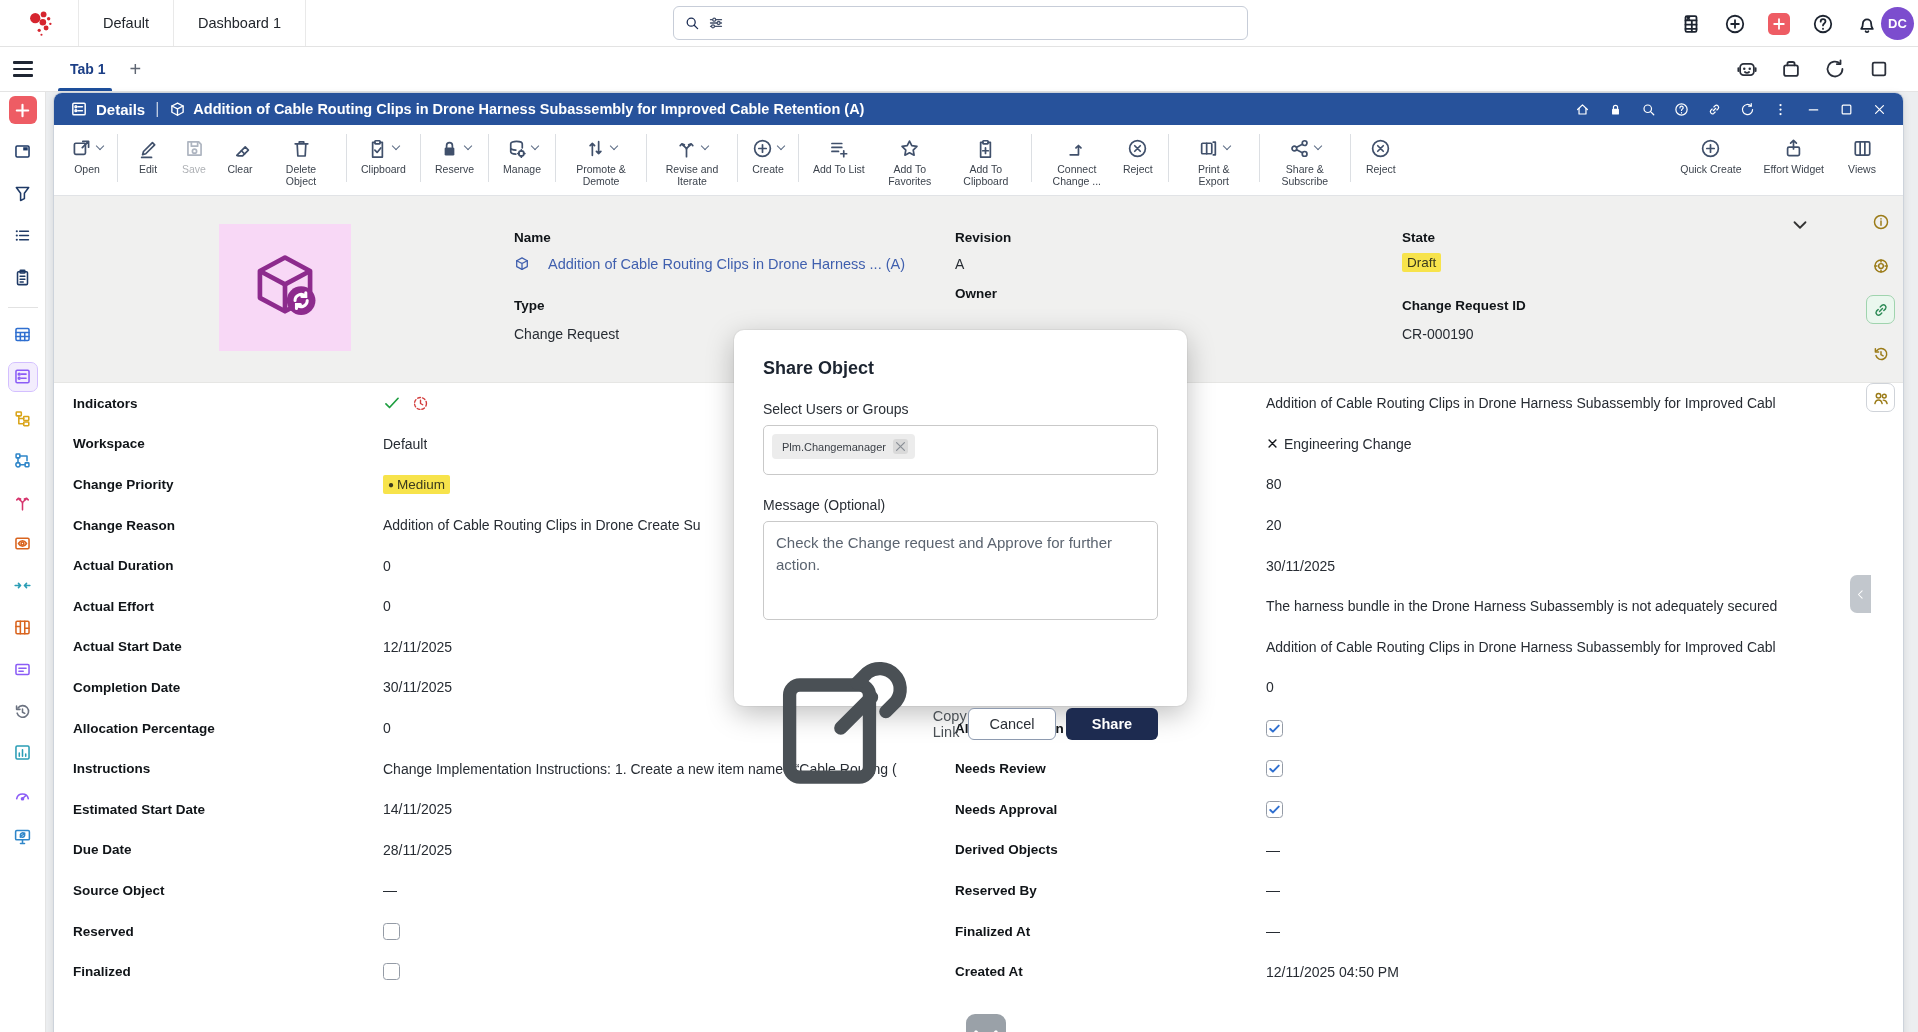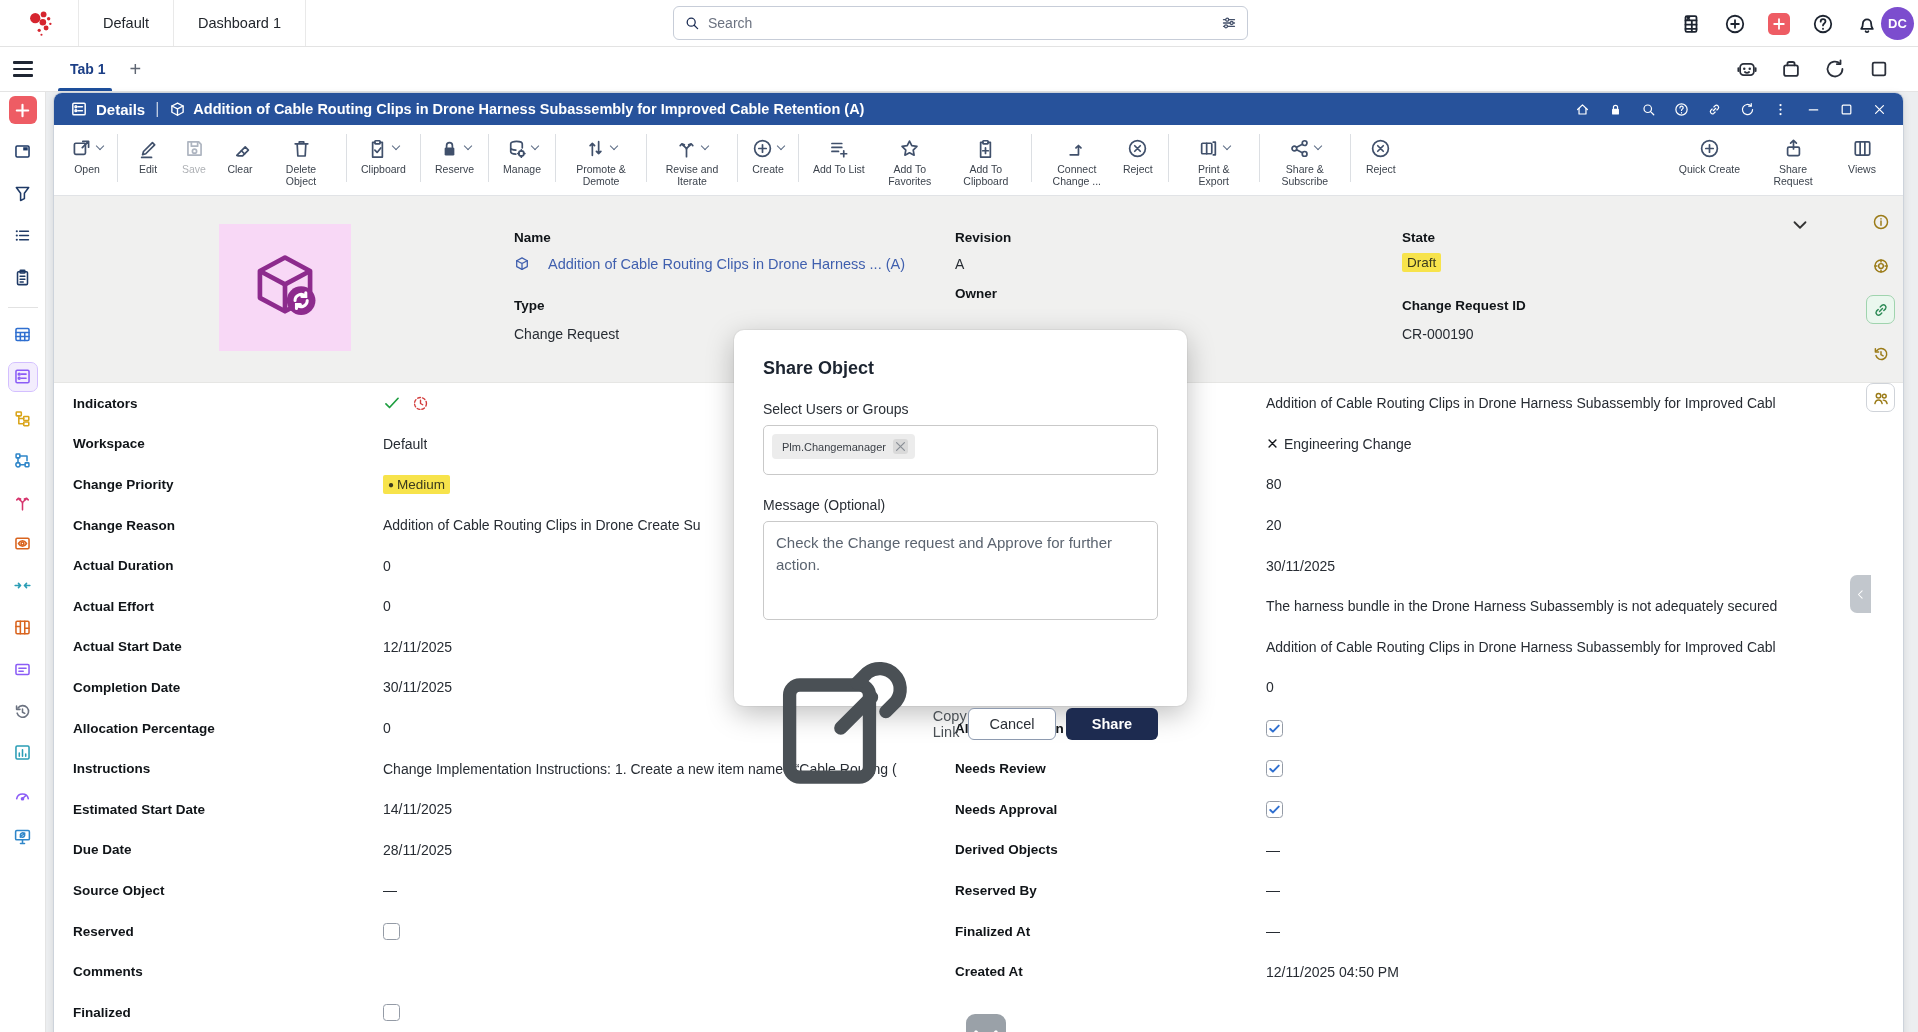--- a/index.html
+++ b/index.html
@@ -137,21 +137,20 @@
   </div>
   <div class="nav-menu">Default</div>
   <div class="nav-menu">Dashboard 1</div>
   <div class="searchwrap">
     <span class="ic" style="width:16px;height:16px;color:#1d2e55">
         <svg viewBox="0 0 16 16" fill="none" stroke="currentColor" stroke-width="1.3" stroke-linecap="round" stroke-linejoin="round">
           <circle cx="7.2" cy="7.2" r="4"></circle>
           <path d="M10.2 10.2 13.6 13.6"></path>
         </svg>
       </span>
-    <input type="text" placeholder="Search" style="">
     <span class="ic" style="width:16px;height:16px;color:#44506a">
         <svg viewBox="0 0 16 16" fill="none" stroke="currentColor" stroke-width="1.3" stroke-linecap="round" stroke-linejoin="round">
           <path d="M2.5 4.7h11M2.5 8h11M2.5 11.3h11"></path>
           <circle cx="6.2" cy="4.7" r="1.5" fill="#fff"></circle>
           <circle cx="10.6" cy="8" r="1.5" fill="#fff"></circle>
           <circle cx="5" cy="11.3" r="1.5" fill="#fff"></circle>
         </svg>
       </span>
   </div>
   <div class="top-icons" id="topbar-icons">
@@ -659,21 +658,21 @@
           </div>
           <div class="lbl">Quick Create</div>
         </div>
         <div class="tbtn">
           <div class="irow">
             <svg viewBox="0 0 16 16" fill="none" stroke="currentColor" stroke-width="1.3" stroke-linecap="round" stroke-linejoin="round">
               <rect x="3.5" y="7" width="9" height="6.4" rx="1"></rect>
               <path d="M8 1.8v6.5M5.8 3.9 8 1.8l2.2 2.1"></path>
             </svg>
           </div>
-          <div class="lbl">Share Request</div>
+          <div class="lbl">Effort Widget</div>
         </div>
         <div class="tbtn">
           <div class="irow">
             <svg viewBox="0 0 16 16" fill="none" stroke="currentColor" stroke-width="1.3" stroke-linecap="round" stroke-linejoin="round">
               <rect x="2.5" y="3" width="11" height="10" rx="1"></rect>
               <path d="M6.2 3v10M9.8 3v10"></path>
             </svg>
           </div>
           <div class="lbl">Views</div>
         </div>
@@ -804,24 +803,20 @@
           <span class="flabel">Source Object</span>
           <span class="fvalue">—</span>
         </div>
         <div class="frow">
           <span class="flabel">Reserved</span>
           <span class="fvalue">
             <span class="cbox"></span>
           </span>
         </div>
         <div class="frow">
-          <span class="flabel">Comments</span>
-          <span class="fvalue"></span>
-        </div>
-        <div class="frow">
           <span class="flabel">Finalized</span>
           <span class="fvalue">
             <span class="cbox"></span>
           </span>
         </div>
       </div>
     <div class="fcol right" id="form-right">
         <div class="frow">
           <span class="flabel"></span>
           <span class="fvalue">Addition of Cable Routing Clips in Drone Harness Subassembly for Improved Cabl</span>

